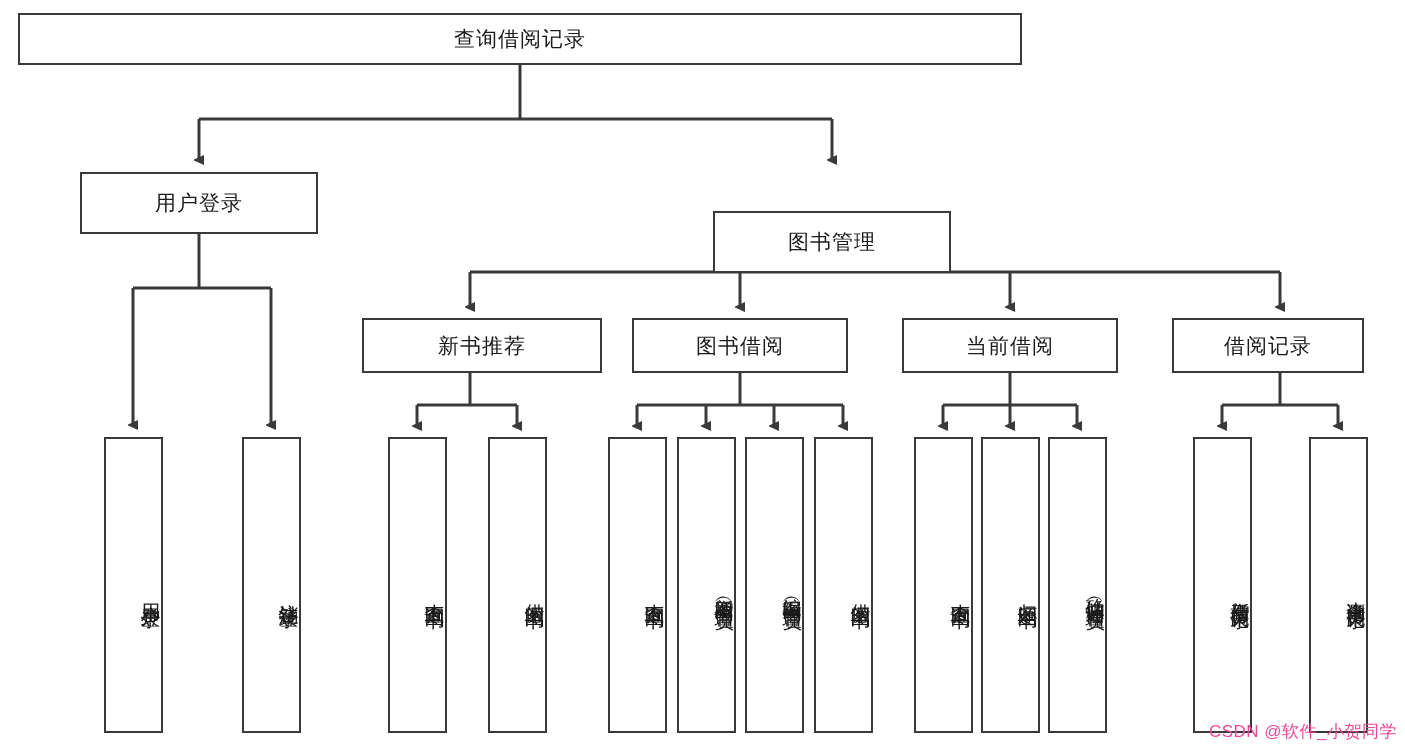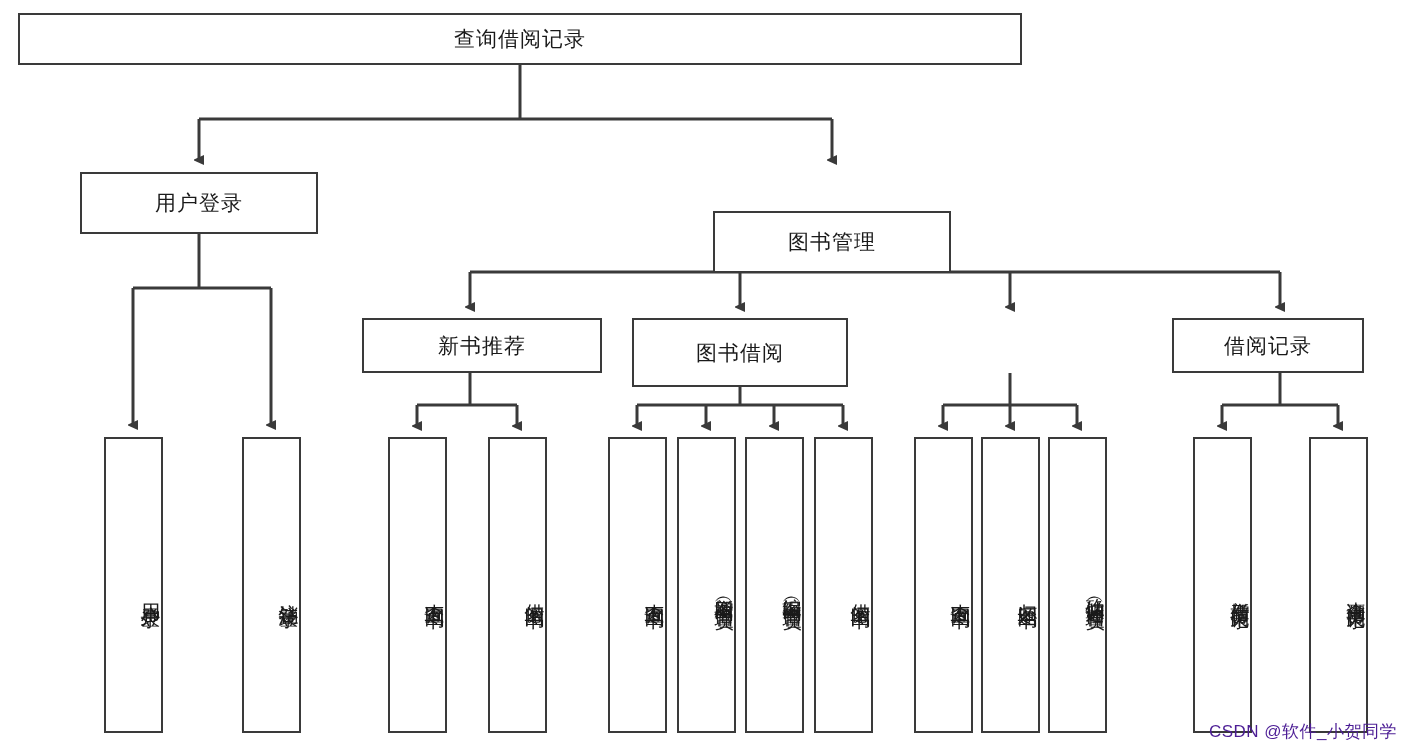--- a/index.html
+++ b/index.html
@@ -51,21 +51,21 @@
     line-height: 1.05;
   }
   .node-root {
     font-size: 22px;
   }
   #watermark {
     position: absolute;
     right: 8px;
     bottom: 4px;
     font-size: 17px;
-    color: #4c1d95;
+    color: #ec4899;
     letter-spacing: 0.5px;
     user-select: none;
     white-space: nowrap;
   }
 </style>
 </head>
 <body>
 
 <div id="diagram-root">
 
@@ -118,21 +118,22 @@
       <path d="M1338,405 L1338,426" marker-end="url(#arrow)"></path>
     </g>
   </svg>
 
   <div class="node horizontal node-root" style="left:18px; top:13px; width:1004px; height:52px;">查询借阅记录</div>
 
   <div class="node horizontal" style="left:80px; top:172px; width:238px; height:62px;">用户登录</div>
   <div class="node horizontal" style="left:713px; top:172px; width:238px; height:62px;margin-top:39px;">图书管理</div>
 
   <div class="node horizontal" style="left:362px; top:318px; width:240px; height:55px;">新书推荐</div>
-  <div class="node horizontal" style="left:632px; top:318px; width:216px; height:69px;">图书借阅</div>
+  <div class="node horizontal" style="left:632px; top:318px; width:216px; height:55px;">图书借阅</div>
+  <div class="node horizontal" style="left:902px; top:318px; width:216px; height:55px;">当前借阅</div>
   <div class="node horizontal" style="left:1172px; top:318px; width:192px; height:55px;">借阅记录</div>
 
   <div class="node vertical" style="left:104px; top:437px; width:59px; height:296px;">用户登录</div>
   <div class="node vertical" style="left:242px; top:437px; width:59px; height:296px;">注销登录</div>
 
   <div class="node vertical" style="left:388px; top:437px; width:59px; height:296px;">查询图书</div>
   <div class="node vertical" style="left:488px; top:437px; width:59px; height:296px;">借阅图书</div>
 
   <div class="node vertical" style="left:608px; top:437px; width:59px; height:296px;">查询图书</div>
   <div class="node vertical" style="left:677px; top:437px; width:59px; height:296px; font-size:19px;">新增图书（管理员）</div>

